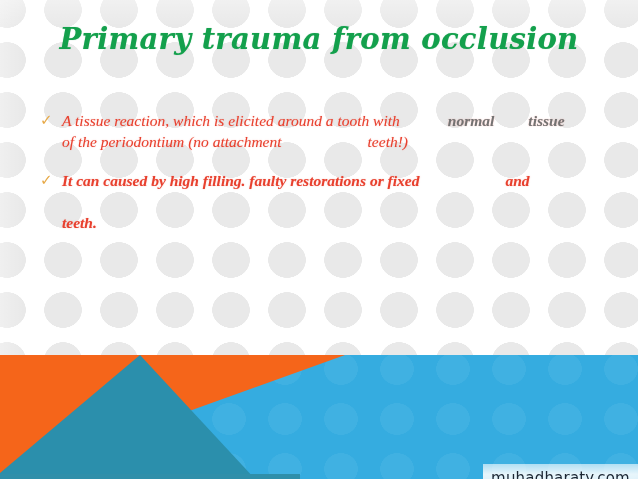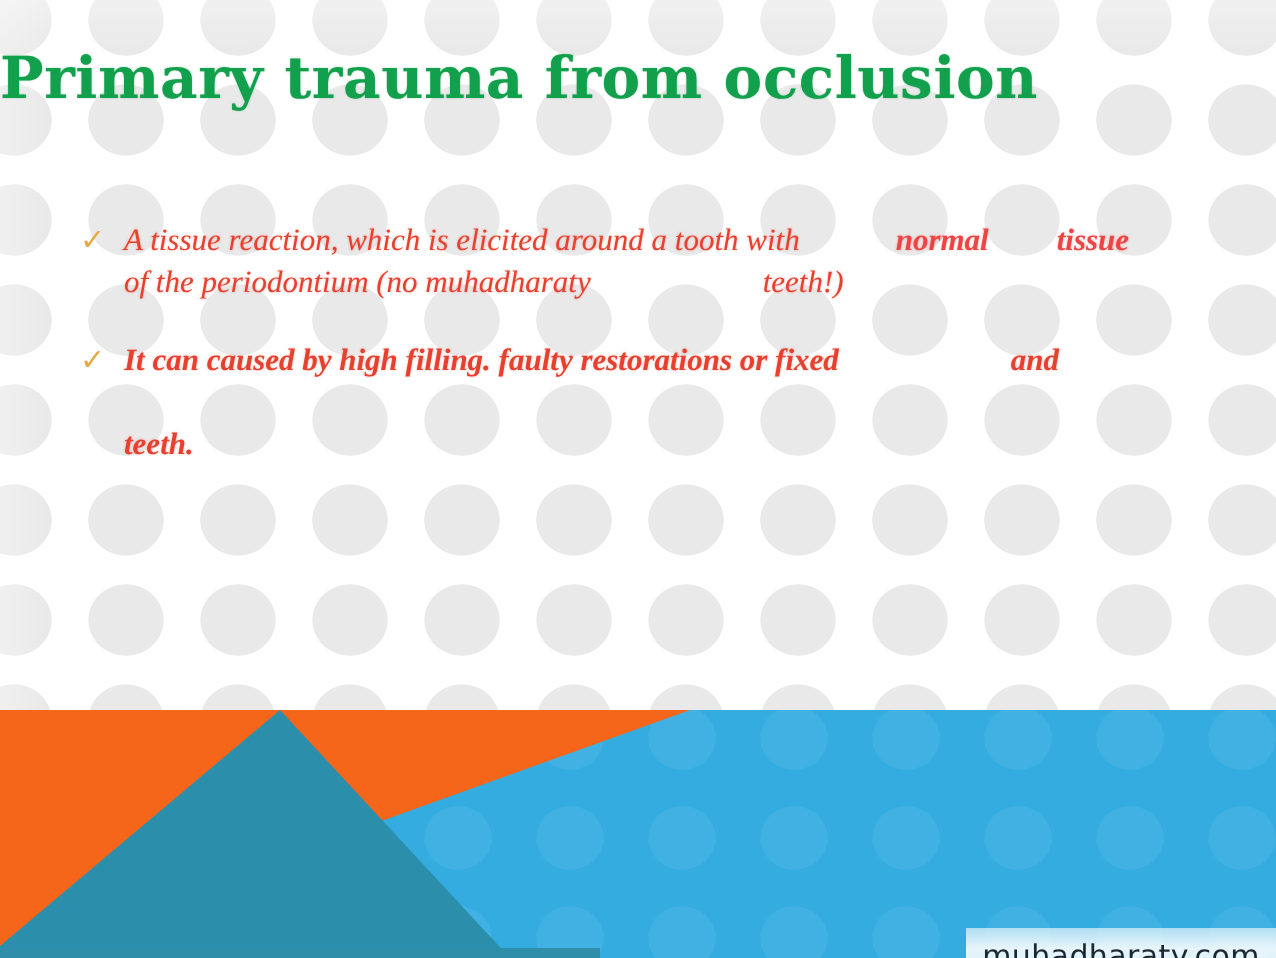--- a/index.html
+++ b/index.html
@@ -42,28 +42,30 @@
       linear-gradient(to right, rgba(255,255,255,0.30) 0px, rgba(255,255,255,0) 24px);
     pointer-events: none;
   }
 
   
   #title {
     position: absolute;
     left: 0;
     top: 22px;
     width: 638px;
+    text-align: center;
     color: #13a04c;
     font-family: "DejaVu Serif", "Liberation Serif", serif;
     font-weight: bold;
     font-size: 29px;
     letter-spacing: 0.3px;
     line-height: 34px;
     text-shadow: 0 0 1px rgba(19,160,76,0.45);
     white-space: nowrap;
+    font-style: italic;
   }
 
   
   #body {
     position: absolute;
     left: 36px;
     top: 110px;
     width: 580px;
   }
 
@@ -91,21 +93,21 @@
     font-style: italic;
     font-size: 15.5px;
     line-height: 21px;
     text-shadow: 0 0 1.4px rgba(232,64,46,0.35);
   }
 
   .btext.bold { font-weight: bold; }
 
   .hl {
     font-weight: bold;
-    color: #ef4444;
+    color: #737373;
   }
 
   .gap-sm { display: inline-block; width: 34px; }
   .gap-md { display: inline-block; width: 48px; }
   .gap-lg { display: inline-block; width: 86px; }
 
   
   #footer {
     position: absolute;
     left: 0;
@@ -194,21 +196,21 @@
   <div id="dots-fade"></div>
 
   <div id="title">Primary trauma from occlusion</div>
 
   <div id="body">
 
     <div class="bullet">
       <span class="tick">✓</span>
       <span class="btext">
         <span>A tissue reaction, which is elicited around a tooth with</span><span class="gap-md"></span><span class="hl">normal</span><span class="gap-sm"></span><span class="hl">tissue</span><br>
-        <span>of the periodontium (no muhadharaty</span><span class="gap-lg"></span><span>teeth!)</span>
+        <span>of the periodontium (no attachment</span><span class="gap-lg"></span><span>teeth!)</span>
       </span>
     </div>
 
     <div class="bullet">
       <span class="tick">✓</span>
       <span class="btext bold">
         <span>It can caused by high filling. faulty restorations or fixed</span><span class="gap-lg"></span><span>and</span><br>
         <br>
         <span>teeth.</span>
       </span>

